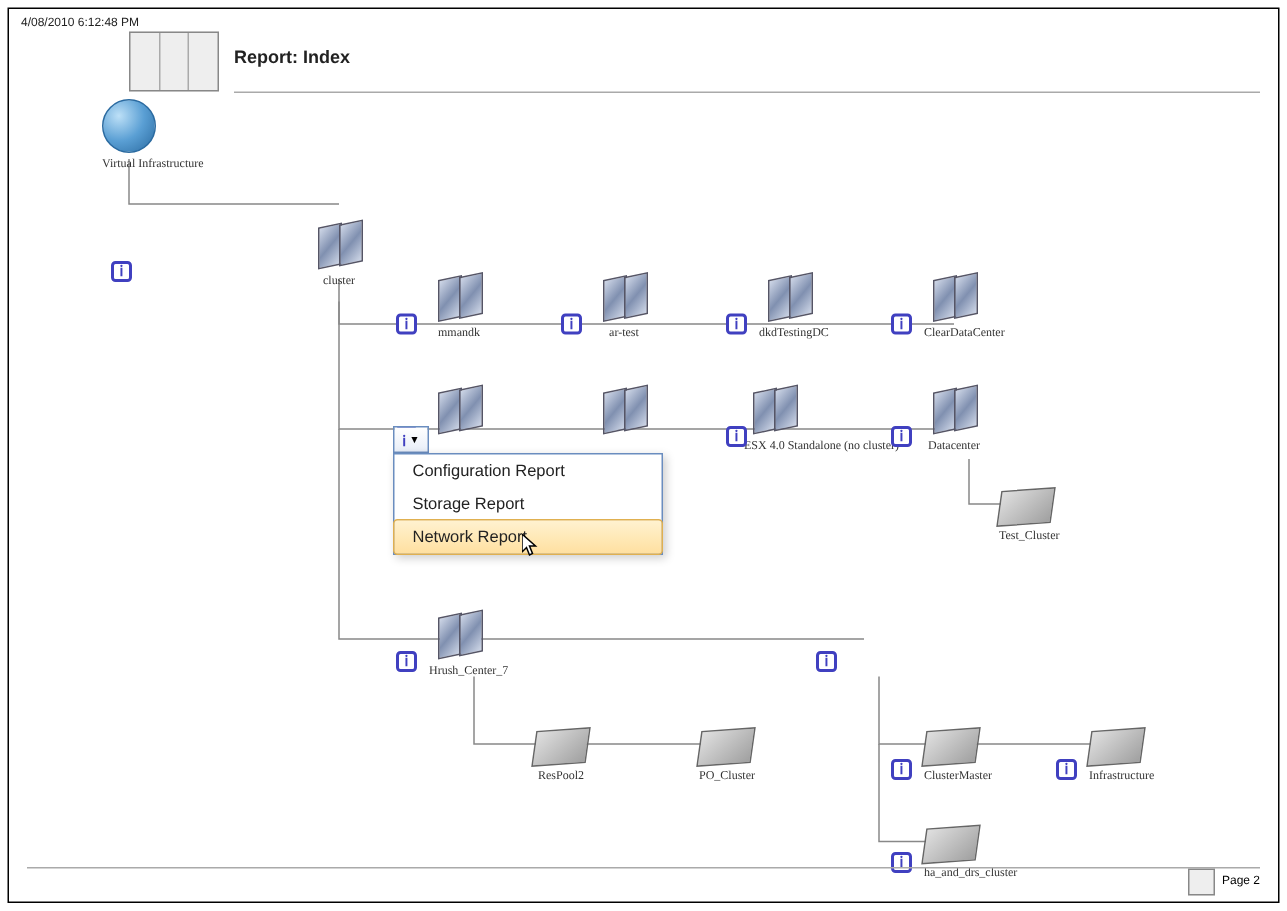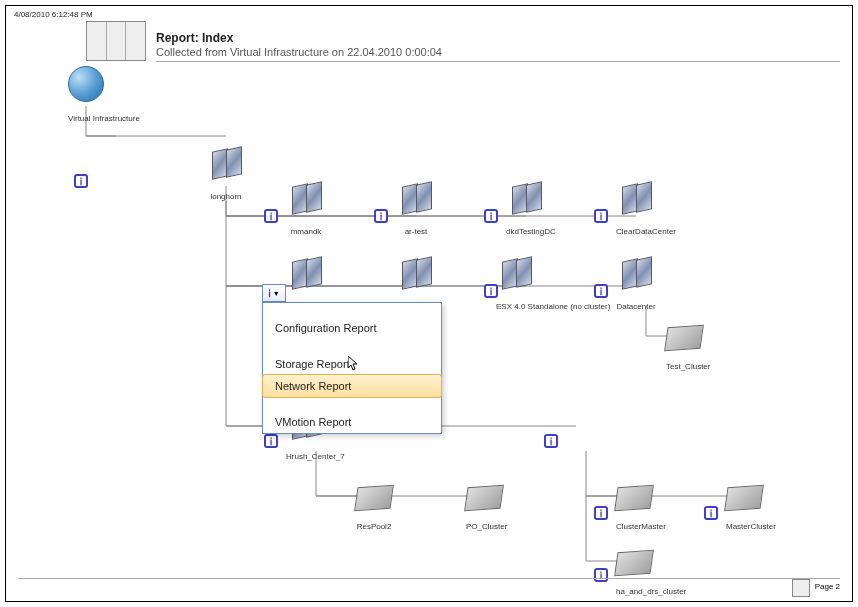--- a/index.html
+++ b/index.html
@@ -6,50 +6,49 @@
 body { font-family: Arial, sans-serif; background: #fff; width: 858px; height: 607px; position: relative; overflow: hidden; }
 .page { position: absolute; inset: 5px; border: 1px solid #000; }
 .timestamp { position: absolute; top: 4px; left: 8px; font-size: 8px; color: #222; }
 .header-block { position: absolute; top: 15px; left: 80px; width: 60px; height: 40px; border: 1px solid #888; background: #eee; display: flex; }
 .header-block div { flex: 1; border-right: 1px solid #aaa; }
 .header-block div:last-child { border-right: none; }
 .title { position: absolute; top: 25px; left: 150px; font-size: 12px; font-weight: bold; color: #222; }
 .subtitle { position: absolute; top: 40px; left: 150px; font-size: 11px; color: #555; }
 .hr1 { position: absolute; top: 55px; left: 150px; right: 12px; height: 1px; background: #aaa; }
 .node { position: absolute; text-align: center; }
-.node-label { font-size: 8px; color: #333; margin-top: 12px; white-space: nowrap; }
+.node-label { font-size: 8px; color: #333; margin-top: 2px; white-space: nowrap; font-family: Liberation Serif, serif; }
 .globe { width: 36px; height: 36px; border-radius: 50%; background: radial-gradient(circle at 30% 30%, #bde0f7, #5a9fd4, #2a6aa0); border: 1px solid #2a6aa0; position: relative; }
 .server { width: 40px; height: 34px; position: relative; }
 .server::before, .server::after { content: ""; position: absolute; width: 14px; height: 26px; background: linear-gradient(135deg, #d0d8e8, #8090b0, #d0d8e8); border: 1px solid #556; transform: skewY(-12deg); }
 .server::before { left: 6px; top: 4px; }
 .server::after { left: 20px; top: 2px; }
 .cluster { width: 36px; height: 24px; background: linear-gradient(135deg, #e0e0e0, #a0a0a0); border: 1px solid #666; transform: skewX(-8deg) skewY(-4deg); position: relative; }
 .info-badge { position: absolute; width: 14px; height: 14px; border: 2px solid #4040c0; border-radius: 3px; background: #fff; font-size: 10px; font-weight: bold; color: #4040c0; line-height: 12px; text-align: center; cursor: pointer; }
 .menu { position: absolute; background: #fff; border: 1px solid #6a8dbf; box-shadow: 2px 2px 6px rgba(0,0,0,0.2); width: 180px; z-index: 100; }
-.menu-item { padding: 5px 12px; font-size: 11px; color: #222; cursor: pointer; margin-top: 14px; }
+.menu-item { padding: 5px 12px; font-size: 11px; color: #222; cursor: pointer; }
 .menu-item.hover { background: linear-gradient(#fff2d0, #ffe0a0); border: 1px solid #e0b050; margin: -1px; border-radius: 3px; }
 .dropdown-btn { position: absolute; border: 1px solid #6a8dbf; background: linear-gradient(#fff,#e8eef8); width: 24px; height: 18px; display: flex; align-items: center; justify-content: center; cursor: pointer; z-index: 99; }
 .footer-hr { position: absolute; bottom: 22px; left: 12px; right: 12px; height: 1px; background: #aaa; }
 .footer-block { position: absolute; bottom: 4px; right: 42px; width: 18px; height: 18px; border: 1px solid #888; background: #eee; }
 .page-num { position: absolute; bottom: 10px; right: 12px; font-size: 8px; }
 svg.lines { position: absolute; top: 0; left: 0; width: 100%; height: 100%; z-index: 0; }
 .cursor { position: absolute; width: 12px; height: 16px; z-index: 200; }
 </style>
 </head>
 <body>
 
 <div class="page">
   <div class="timestamp">4/08/2010 6:12:48 PM</div>
   <div class="header-block">
       <div></div>
       <div></div>
       <div></div>
     </div>
   <div class="title">Report: Index</div>
-  <div class="subtitle">Collected from Virtual Infrastructure on 22.04.2010 0:00:04</div>
   <div class="hr1"></div>
 
   <svg class="lines">
     <g stroke="#888" stroke-width="1" fill="none">
       <path d="M 80 100 V 130 H 110 M 80 130 H 220"></path>
       <path d="M 220 180 V 210 H 300 M 220 210 H 410 M 220 210 H 520 M 220 210 H 630"></path>
       <path d="M 220 195 V 280 H 300 M 220 280 H 410 M 220 280 H 520 M 220 280 H 630"></path>
       <path d="M 640 300 V 330 H 680"></path>
       <path d="M 220 280 V 420 H 300 M 220 420 H 570"></path>
       <path d="M 310 445 V 490 H 370 M 310 490 H 480"></path>
@@ -60,21 +59,21 @@
 
   <div class="node" style="top:60px;left:62px">
     <div class="globe"></div>
     <div class="node-label">Virtual Infrastructure</div>
   </div>
 
   <div class="info-badge" style="top:168px;left:68px">ℹ</div>
 
   <div class="node" style="top:140px;left:200px">
     <div class="server"></div>
-    <div class="node-label">longhorn</div>
+    <div class="node-label">cluster</div>
   </div>
 
   <div class="node" style="top:175px;left:280px">
     <div class="server"></div>
     <div class="node-label">mmandk</div>
   </div>
   <div class="info-badge" style="top:203px;left:258px">ℹ</div>
 
   <div class="node" style="top:175px;left:390px">
     <div class="server"></div>
@@ -139,40 +138,39 @@
   </div>
 
   <div class="node" style="top:480px;left:610px">
     <div class="cluster"></div>
     <div class="node-label">ClusterMaster</div>
   </div>
   <div class="info-badge" style="top:500px;left:588px">ℹ</div>
 
   <div class="node" style="top:480px;left:720px">
     <div class="cluster"></div>
-    <div class="node-label">MasterCluster</div>
+    <div class="node-label">Infrastructure</div>
   </div>
   <div class="info-badge" style="top:500px;left:698px">ℹ</div>
 
   <div class="node" style="top:545px;left:610px">
     <div class="cluster"></div>
     <div class="node-label">ha_and_drs_cluster</div>
   </div>
   <div class="info-badge" style="top:562px;left:588px">ℹ</div>
 
   <div class="dropdown-btn" style="top:278px;left:256px">
     <span style="font-size:10px;color:#4040c0;font-weight:bold">ℹ</span>
     <span style="font-size:7px;margin-left:2px">▼</span>
   </div>
 
   <div class="menu" style="top:296px;left:256px">
     <div class="menu-item">Configuration Report</div>
     <div class="menu-item">Storage Report</div>
     <div class="menu-item hover">Network Report</div>
-    <div class="menu-item">VMotion Report</div>
   </div>
 
   <svg class="cursor" style="top:350px;left:342px" viewBox="0 0 12 16">
     <path d="M0 0 L0 12 L3 9 L5 14 L7 13 L5 8 L9 8 Z" fill="#fff" stroke="#000" stroke-width="1"></path>
   </svg>
 
   <div class="footer-hr"></div>
   <div class="footer-block"></div>
   <div class="page-num">Page 2</div>
 </div>

